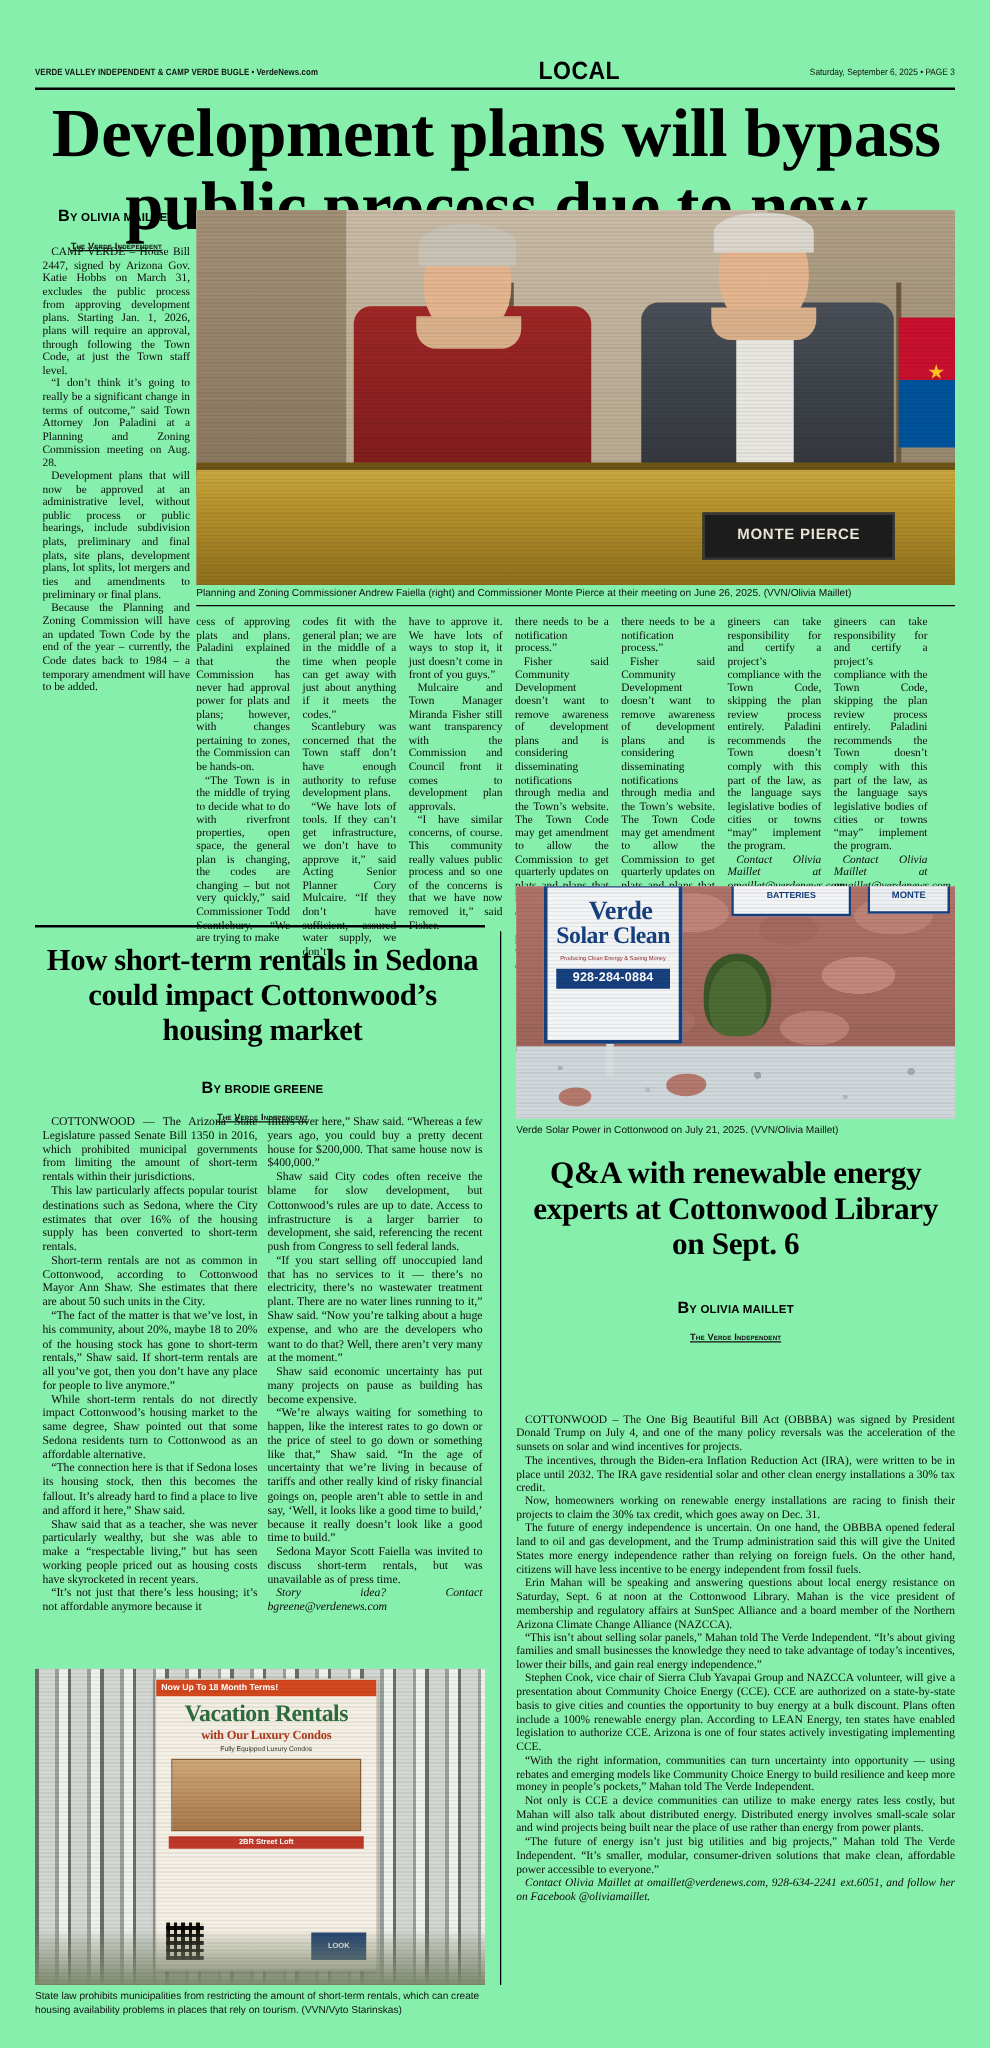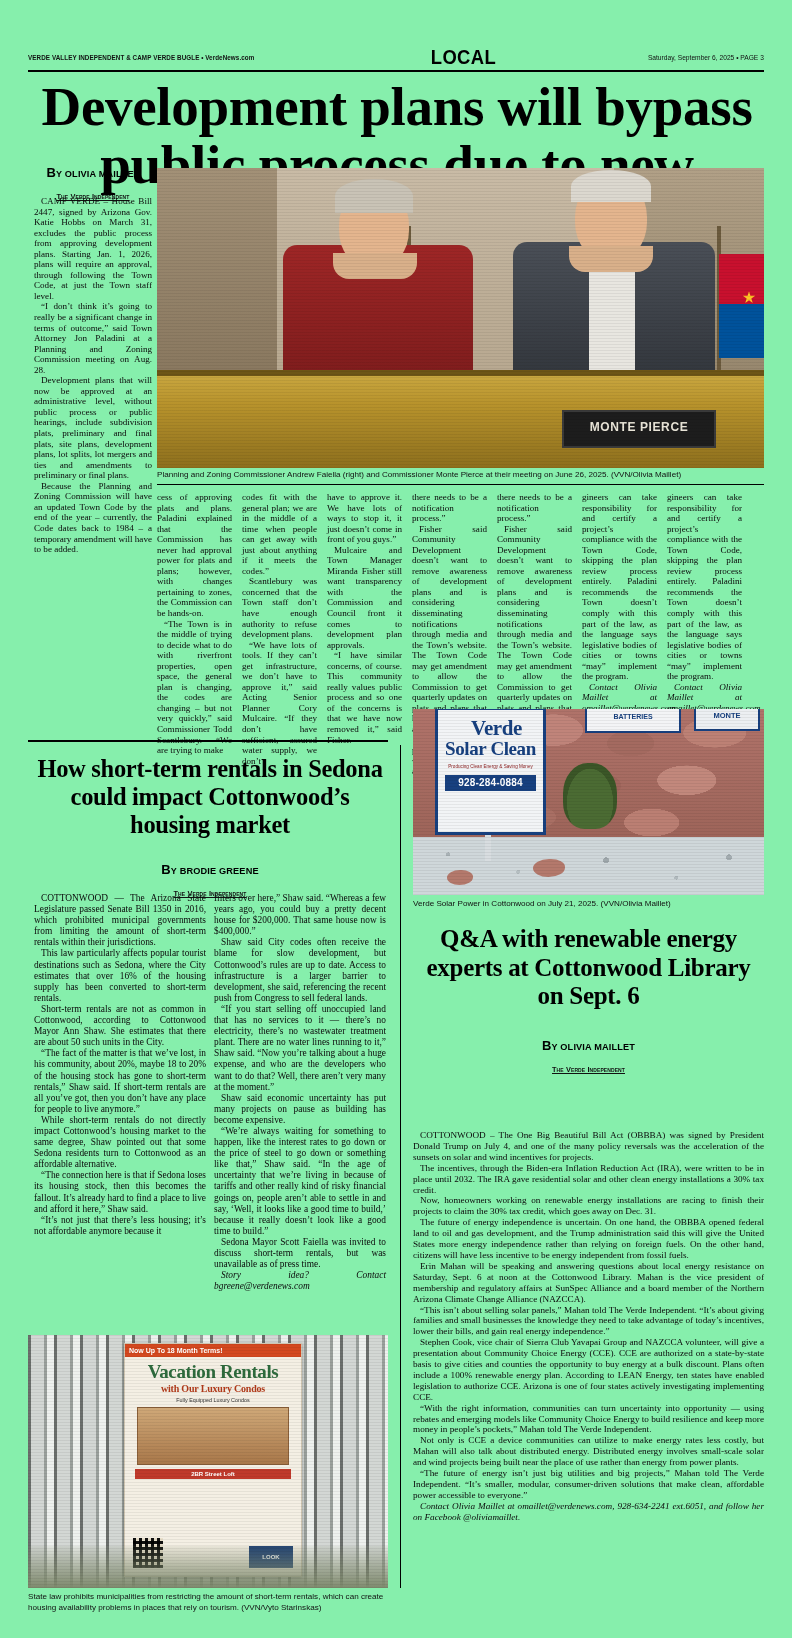--- a/index.html
+++ b/index.html
@@ -306,20 +306,21 @@
     <div class="byline-sub sc">The Verde Independent</div>
   </div>
 
   <div class="col wide" style="left:34px;top:893px;width:172px;">
     <p>COTTONWOOD — The Arizona State Legislature passed Senate Bill 1350 in 2016, which prohibited municipal governments from limiting the amount of short-term rentals within their jurisdictions.</p>
     <p>This law particularly affects popular tourist destinations such as Sedona, where the City estimates that over 16% of the housing supply has been converted to short-term rentals.</p>
     <p>Short-term rentals are not as common in Cottonwood, according to Cottonwood Mayor Ann Shaw. She estimates that there are about 50 such units in the City.</p>
     <p>“The fact of the matter is that we’ve lost, in his community, about 20%, maybe 18 to 20% of the housing stock has gone to short-term rentals,” Shaw said. If short-term rentals are all you’ve got, then you don’t have any place for people to live anymore.”</p>
     <p>While short-term rentals do not directly impact Cottonwood’s housing market to the same degree, Shaw pointed out that some Sedona residents turn to Cottonwood as an affordable alternative.</p>
     <p>“The connection here is that if Sedona loses its housing stock, then this becomes the fallout. It’s already hard to find a place to live and afford it here,” Shaw said.</p>
+    <p>Shaw said that as a teacher, she was never particularly wealthy, but she was able to make a “respectable living,” but has seen working people priced out as housing costs have skyrocketed in recent years.</p>
     <p>“It’s not just that there’s less housing; it’s not affordable anymore because it</p>
   </div>
 
   <div class="col wide" style="left:214px;top:893px;width:172px;">
     <p class="noindent">filters over here,” Shaw said. “Whereas a few years ago, you could buy a pretty decent house for $200,000. That same house now is $400,000.”</p>
     <p>Shaw said City codes often receive the blame for slow development, but Cottonwood’s rules are up to date. Access to infrastructure is a larger barrier to development, she said, referencing the recent push from Congress to sell federal lands.</p>
     <p>“If you start selling off unoccupied land that has no services to it — there’s no electricity, there’s no wastewater treatment plant. There are no water lines running to it,” Shaw said. “Now you’re talking about a huge expense, and who are the developers who want to do that? Well, there aren’t very many at the moment.”</p>
     <p>Shaw said economic uncertainty has put many projects on pause as building has become expensive.</p>
     <p>“We’re always waiting for something to happen, like the interest rates to go down or the price of steel to go down or something like that,” Shaw said. “In the age of uncertainty that we’re living in because of tariffs and other really kind of risky financial goings on, people aren’t able to settle in and say, ‘Well, it looks like a good time to build,’ because it really doesn’t look like a good time to build.”</p>
     <p>Sedona Mayor Scott Faiella was invited to discuss short-term rentals, but was unavailable as of press time.</p>

